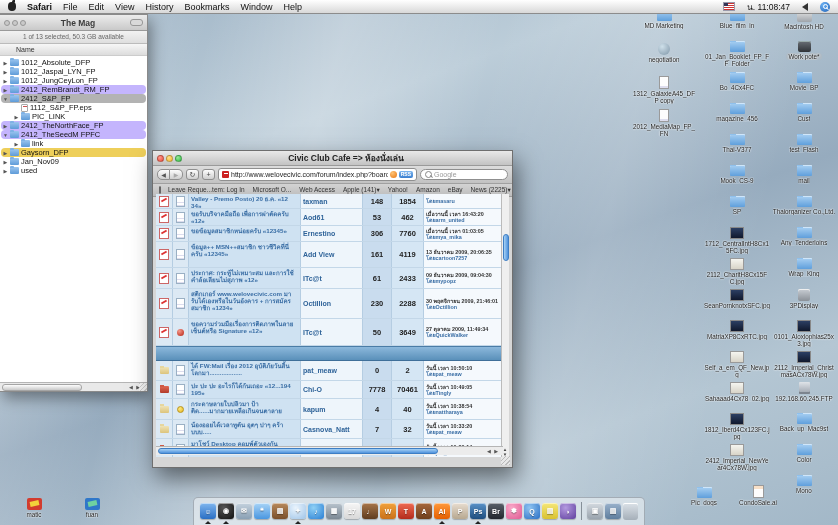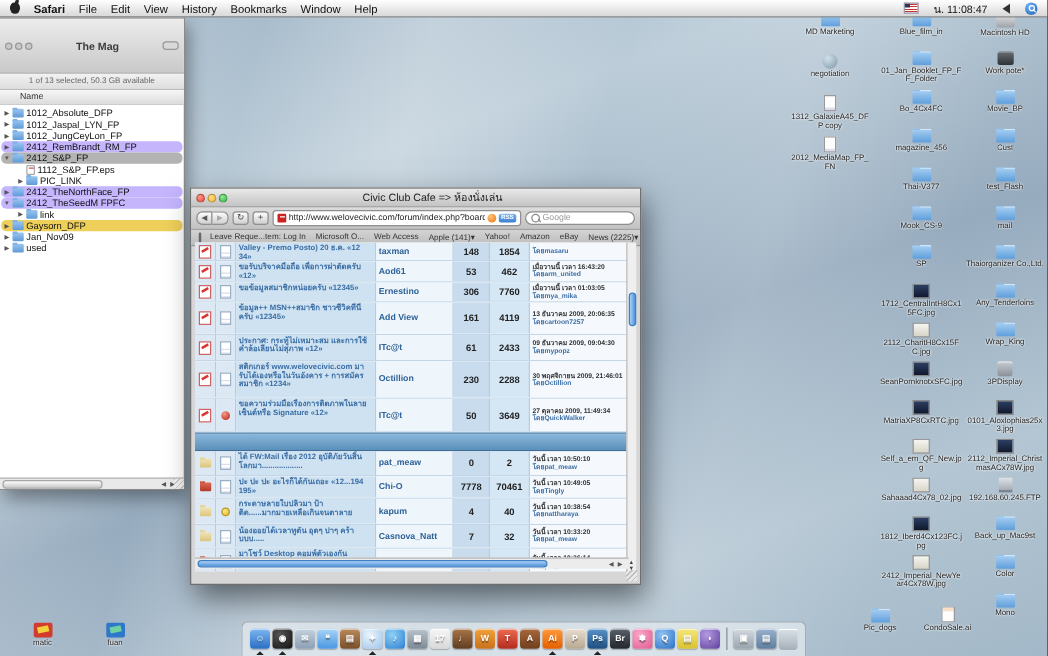--- a/index.html
+++ b/index.html
@@ -22,21 +22,21 @@
   .flag::after{content:"";position:absolute;left:0;top:0;width:4px;height:3px;background:#335;}
   .clock{font-size:8.5px;}
   .speaker{width:0;height:0;border-top:4px solid transparent;border-bottom:4px solid transparent;border-right:6px solid #333;}
   .spotlight{width:10px;height:10px;border-radius:50%;background:radial-gradient(circle at 35% 30%,#6fb4f5,#1b5fb5);position:relative;}
   .spotlight::after{content:"";position:absolute;left:2.5px;top:2.5px;width:3px;height:3px;border:1px solid #fff;border-radius:50%;}
   .spotlight::before{content:"";position:absolute;left:6px;top:6px;width:2.5px;height:1px;background:#fff;transform:rotate(45deg);}
   
   .fwin{position:absolute;left:0;top:14px;width:148px;height:378px;background:#fff;
     border:1px solid #8a8a8a;border-left:none;box-sizing:border-box;box-shadow:3px 6px 14px rgba(0,0,0,.4);z-index:10;}
   .ftitle{height:15px;background:linear-gradient(#ececec,#c9c9c9);border-bottom:1px solid #9a9a9a;
-    display:flex;align-items:center;padding:14px 4px;gap:2px;}
+    display:flex;align-items:center;padding:0 4px;gap:2px;}
   .wdot{width:6px;height:6px;border-radius:50%;background:#c9c9c9;border:1px solid #979797;box-sizing:border-box;}
   .ftitle-text{flex:1;text-align:center;font-size:8.5px;font-weight:bold;color:#3c3c3c;white-space:nowrap;overflow:hidden;}
   .pill{width:11px;height:5px;border-radius:3px;background:#d9d9d9;border:1px solid #979797;}
   .fstatus{height:12px;line-height:12px;text-align:center;font-size:6.5px;color:#666;
     background:linear-gradient(#f2f2f2,#dedede);border-bottom:1px solid #bbb;white-space:nowrap;overflow:hidden;}
   .fcolhead{height:11px;line-height:11px;font-size:7px;color:#333;padding-left:16px;
     background:linear-gradient(#f7f7f7,#dcdcdc);border-bottom:1px solid #ccc;}
   .flist{padding-top:2px;}
   .fr{height:9px;display:flex;align-items:center;font-size:7.5px;color:#111;white-space:nowrap;overflow:hidden;border-radius:4px;margin:0 1px;}
   .fr .tri{width:9px;text-align:center;font-size:5px;color:#555;flex:none;}
@@ -54,21 +54,21 @@
   .fgrip{position:absolute;right:0;bottom:0;width:8px;height:8px;background:repeating-linear-gradient(135deg,#ccc 0 1px,#f3f3f3 1px 3px);}
   
   .swin{position:absolute;left:152px;top:150px;width:361px;height:318px;background:#d6d6d6;
     border:1px solid #6f6f6f;box-sizing:border-box;box-shadow:4px 10px 22px rgba(0,0,0,.5);z-index:20;}
   .stitle{height:14px;background:linear-gradient(#e9e9e9,#c3c3c3);border-bottom:1px solid #9a9a9a;
     display:flex;align-items:center;padding:0 4px;gap:2px;}
   .tl{width:7px;height:7px;border-radius:50%;box-sizing:border-box;border:1px solid rgba(0,0,0,.25);}
   .tl.red{background:radial-gradient(circle at 35% 30%,#ff9a8d,#ee4b3a);}
   .tl.yel{background:radial-gradient(circle at 35% 30%,#ffe08a,#f5b931);}
   .tl.grn{background:radial-gradient(circle at 35% 30%,#9ae89a,#2fbf44);}
-  .stitle-text{flex:1;text-align:center;font-size:8.5px;font-weight:normal;color:#222;white-space:nowrap;overflow:hidden;}
+  .stitle-text{flex:1;text-align:center;font-size:8.5px;font-weight:bold;color:#222;white-space:nowrap;overflow:hidden;}
   .stoolbar{height:17px;background:linear-gradient(#dcdcdc,#c2c2c2);border-bottom:1px solid #a0a0a0;
     display:flex;align-items:center;gap:3px;padding:0 4px;}
   .navpill{display:flex;}
   .navbtn{width:13px;height:11px;background:linear-gradient(#fdfdfd,#cfcfcf);border:1px solid #8f8f8f;
     font-size:6px;color:#555;text-align:center;line-height:11px;box-sizing:border-box;}
   .navbtn.bk{border-radius:5px 0 0 5px;}
   .navbtn.fw{border-radius:0 5px 5px 0;border-left:none;color:#aaa;}
   .sqbtn{width:13px;height:11px;border-radius:3px;background:linear-gradient(#fdfdfd,#cfcfcf);border:1px solid #8f8f8f;
     font-size:7px;color:#444;text-align:center;line-height:10px;box-sizing:border-box;}
   .urlfield{flex:1;height:11px;background:#fff;border:1px solid #8f8f8f;border-radius:3px;

